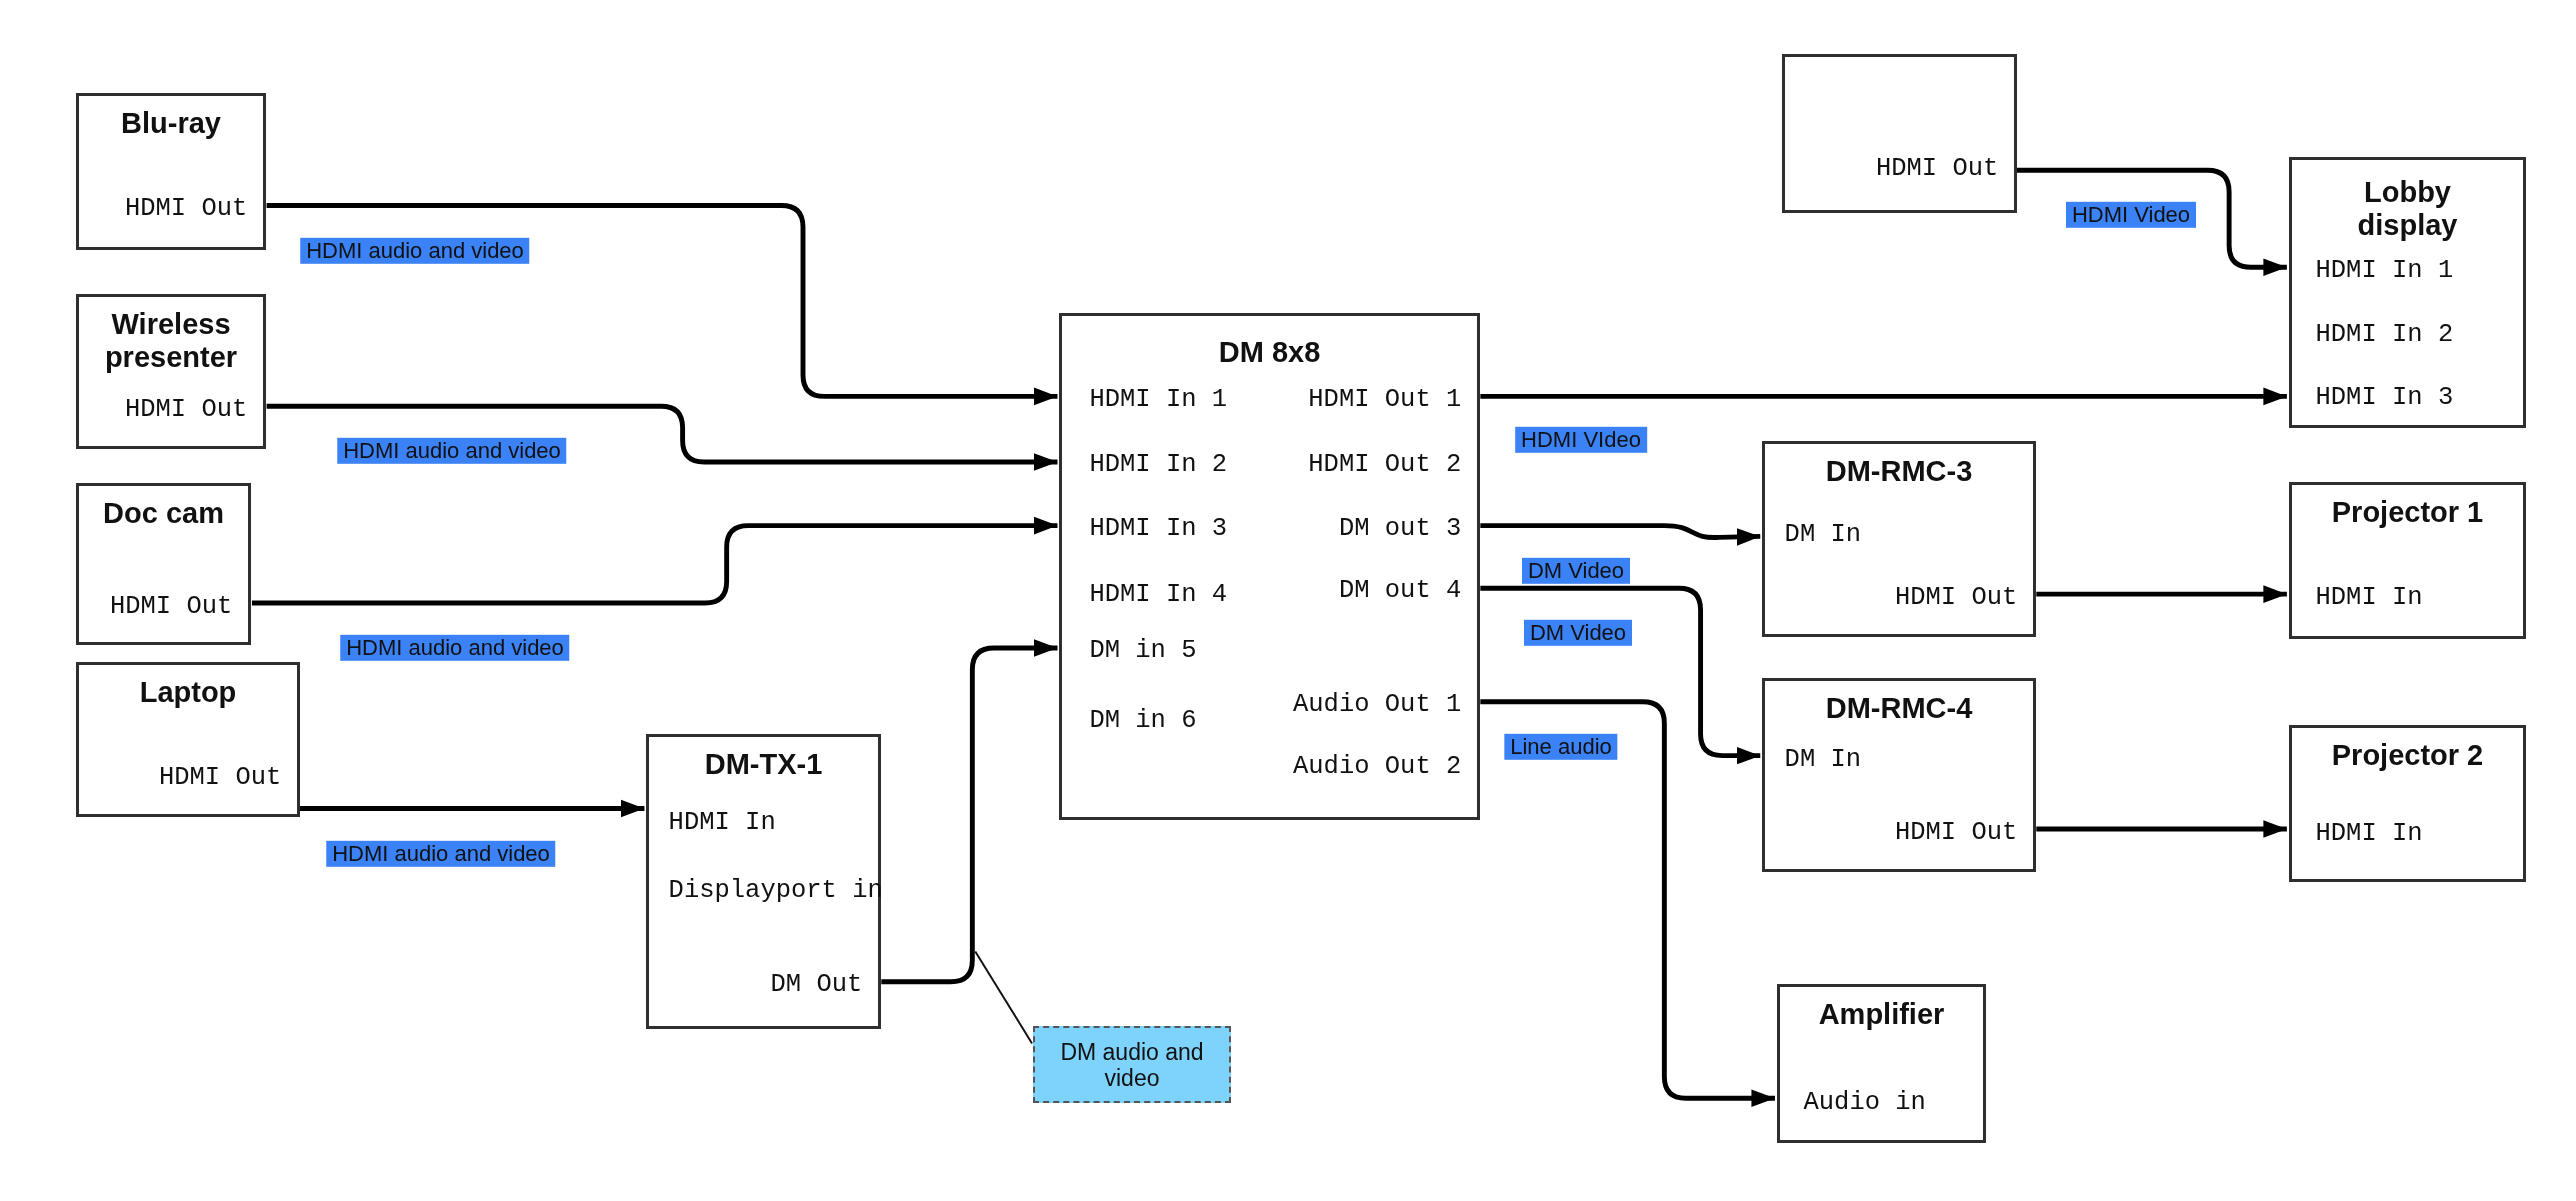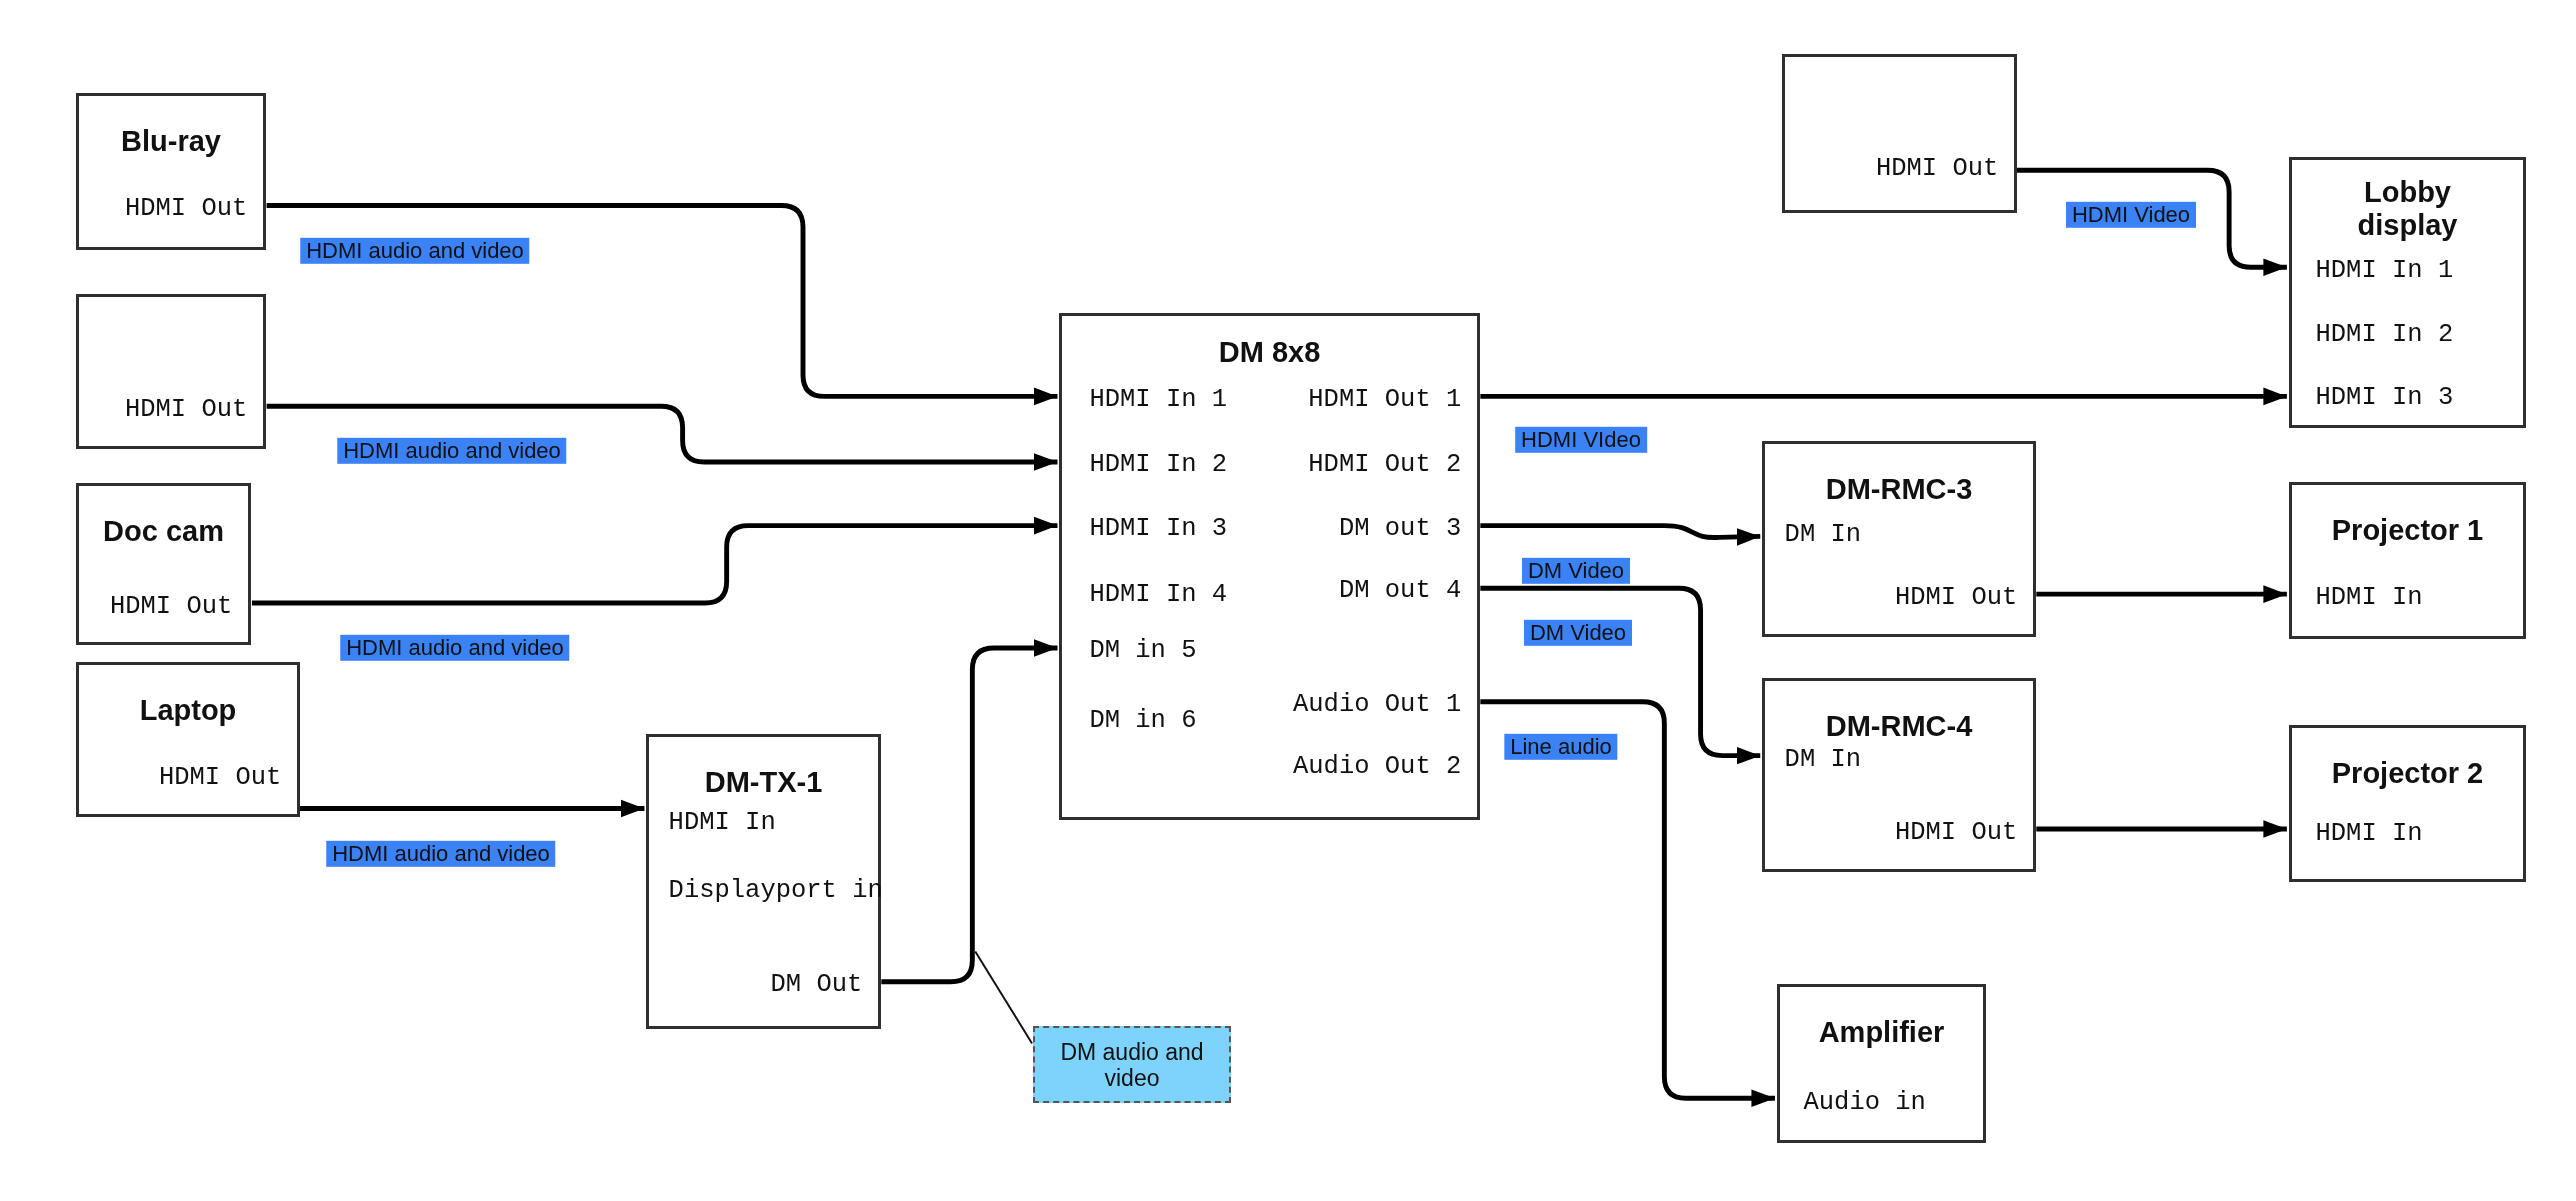--- a/index.html
+++ b/index.html
@@ -1,20 +1,20 @@
 <!DOCTYPE html>
 <html><head>
 <meta charset="utf-8">
 <style>
   html,body{margin:0;padding:0;background:#ffffff;}
   #canvas{position:relative;width:2576px;height:1201px;background:#ffffff;overflow:hidden;
           font-family:"Liberation Sans", sans-serif;color:#111;}
   #wires{position:absolute;left:0;top:0;z-index:1;}
   .box{position:absolute;z-index:2;background:#ffffff;border:3.9px solid #2f2f2f;box-sizing:border-box;}
-  .title{padding-top:29px;text-align:center;font-weight:bold;font-size:29px;line-height:33px;
+  .title{padding-top:11px;text-align:center;font-weight:bold;font-size:29px;line-height:33px;
          white-space:pre-line;}
   .port{position:absolute;font-size:25.5px;line-height:29px;white-space:nowrap;font-family:Liberation Mono, monospace;}
   .pl{left:23.5px;}
   .pr{right:15.7px;}
   .wlabel{position:absolute;z-index:3;transform:translate(-50%,-50%);background:#3b82f6;
           padding:0 5.9px;font-size:22px;line-height:26.4px;white-space:nowrap;margin-top:45px;}
   .callout{position:absolute;z-index:3;border:2px dashed #555;background:#7dd3fc;
            box-sizing:border-box;text-align:center;font-size:23px;line-height:26.4px;
            white-space:pre-line;padding-top:10.8px;}
 </style>
@@ -45,20 +45,22 @@
     </g>
     <path d="M996 972 L1054 1066" stroke="#111" stroke-width="2" fill="none"></path>
   </svg>
 
   <div class="box" style="left:76px;top:93px;width:190px;height:157px">
     <div class="title">Blu-ray</div>
     <span class="port pr" style="top:98px">HDMI Out</span>
   </div>
 
   <div class="box" style="left:76px;top:294px;width:190px;height:155px">
+    <div class="title">Wireless
+presenter</div>
     <span class="port pr" style="top:98px">HDMI Out</span>
   </div>
 
   <div class="box" style="left:76px;top:483px;width:175px;height:162px">
     <div class="title">Doc cam</div>
     <span class="port pr" style="top:106px">HDMI Out</span>
   </div>
 
   <div class="box" style="left:76px;top:662px;width:224px;height:155px">
     <div class="title">Laptop</div>

